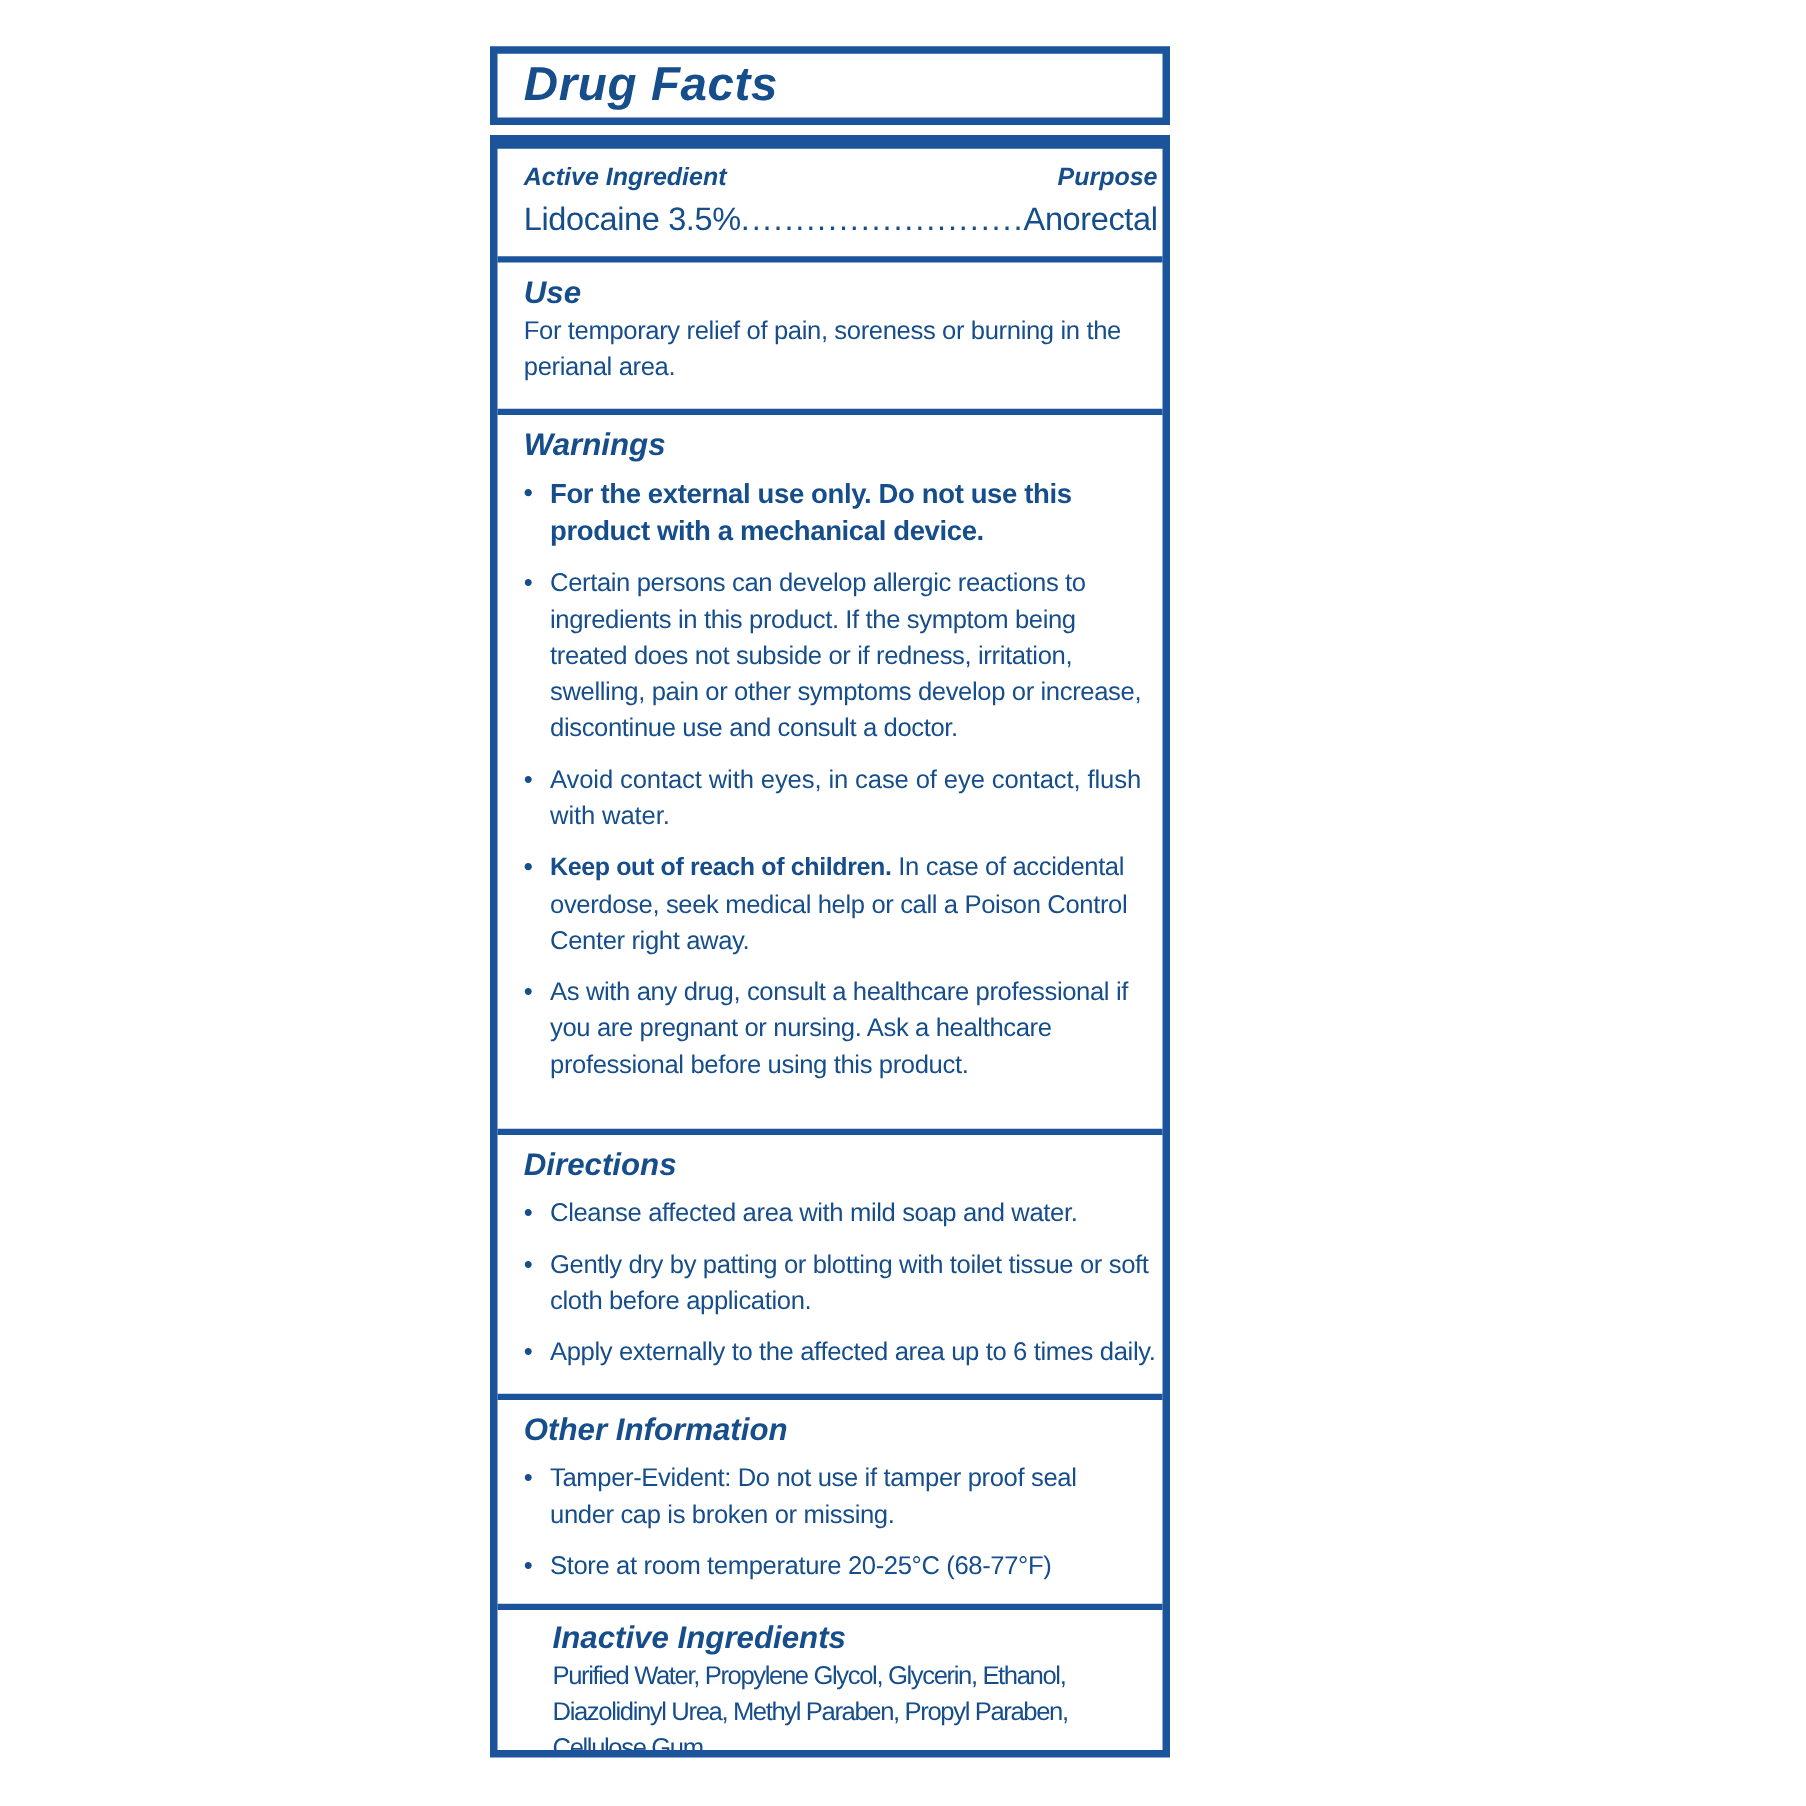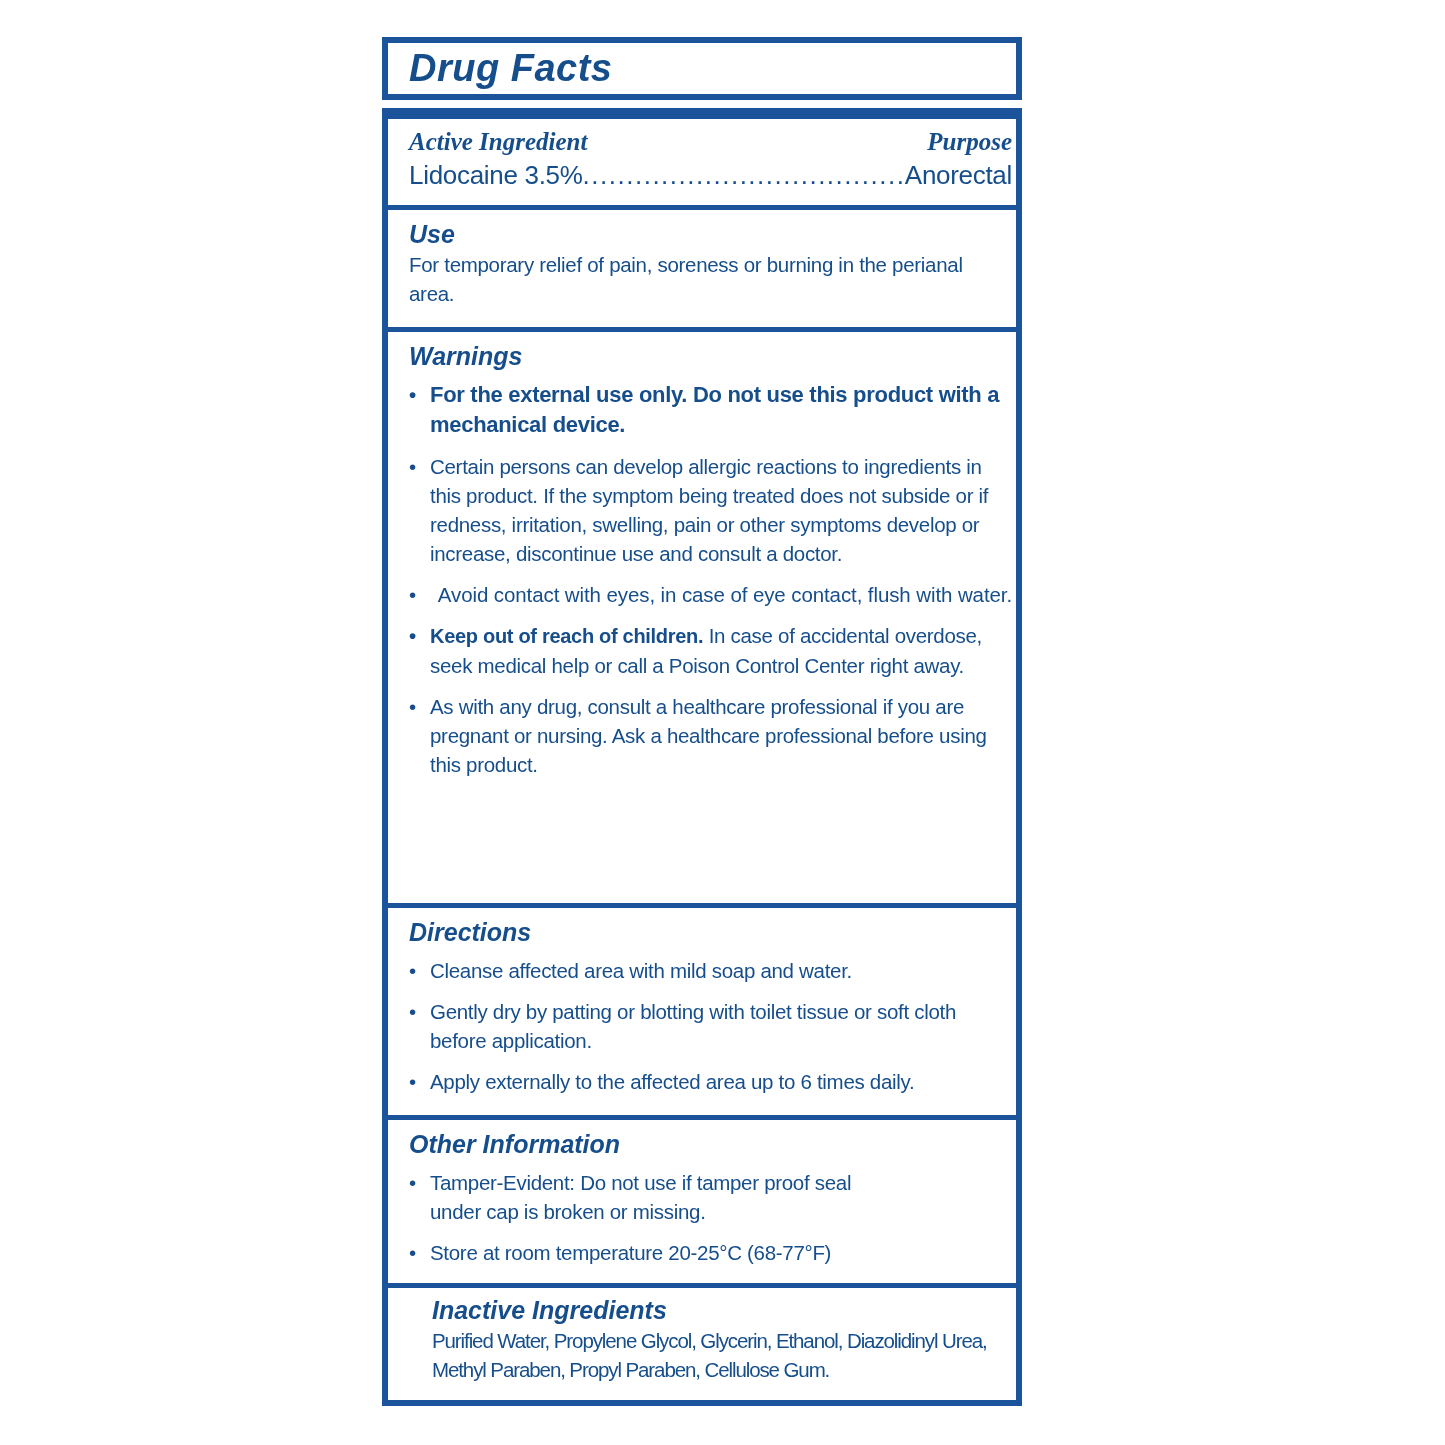--- a/index.html
+++ b/index.html
@@ -1,21 +1,21 @@
 <!DOCTYPE html>
 <html><head>
 <meta charset="utf-8">
 <style>
   html,body { margin:0; padding:0; background:#ffffff; }
   .page {
     position:relative; width:1445px; height:1445px; background:#ffffff;
     font-family:"Liberation Sans","DejaVu Sans",sans-serif;
     color:#164e8c; overflow:hidden;
   }
-  .label { position:absolute; left:382px; top:37px; width:640px; }
+  .label { position:absolute; left:392px; top:37px; width:544px; }
 
   .title-box {
     box-sizing:border-box; height:63px;
     border:6px solid #1c549c;
     display:flex; align-items:center; padding-left:21px; background:#fff;
   }
   .title { font-size:38px; font-weight:bold; font-style:italic; letter-spacing:0.5px; }
 
   .content-box {
     box-sizing:border-box; margin-top:8px;
@@ -32,33 +32,33 @@
   .s-inactive { height:112px; padding-top:6px;padding-left:44px; }
 
   .sec-heading { font-size:25px; font-weight:bold; font-style:italic; line-height:32px; }
 
   .body-text { font-size:20.5px; line-height:29px; letter-spacing:-0.3px; }
   .pre { white-space:pre-line; }
   .tight { letter-spacing:-1.1px; }
 
   .active-row {
     display:flex; justify-content:space-between; align-items:flex-start;
-    font-size:25px; font-weight:bold; font-style:italic; line-height:30px;font-family:Liberation Serif, serif;
+    font-size:20px; font-weight:bold; font-style:italic; line-height:30px;
   }
   .lido-row { display:flex; margin-top:4px; }
   .lido-row span { font-size:26px; line-height:29px; letter-spacing:-0.3px; }
   .leader { flex:1; overflow:hidden; white-space:nowrap; letter-spacing:1.5px !important; }
 
   .bullet { display:flex; margin-top:12px; }
   .bullet.first { margin-top:8px; }
   .bullet .mark { flex:none; width:21px; font-size:20.5px; line-height:29px; }
   .bullet .b-body { flex:1; }
   .b-allbold { font-weight:bold; font-size:22px; line-height:30px; letter-spacing:-0.3px; }
   .keep-bold { font-weight:bold; font-size:20px; line-height:30px; letter-spacing:-0.3px; }
-  .ls-a { letter-spacing:-0.1px;text-align:right; }
+  .ls-a { letter-spacing:-0.1px; }
 </style>
 </head>
 <body>
 
 <div class="page">
   <div class="label">
 
     <div class="title-box">
       <div class="title">Drug Facts</div>
     </div>

